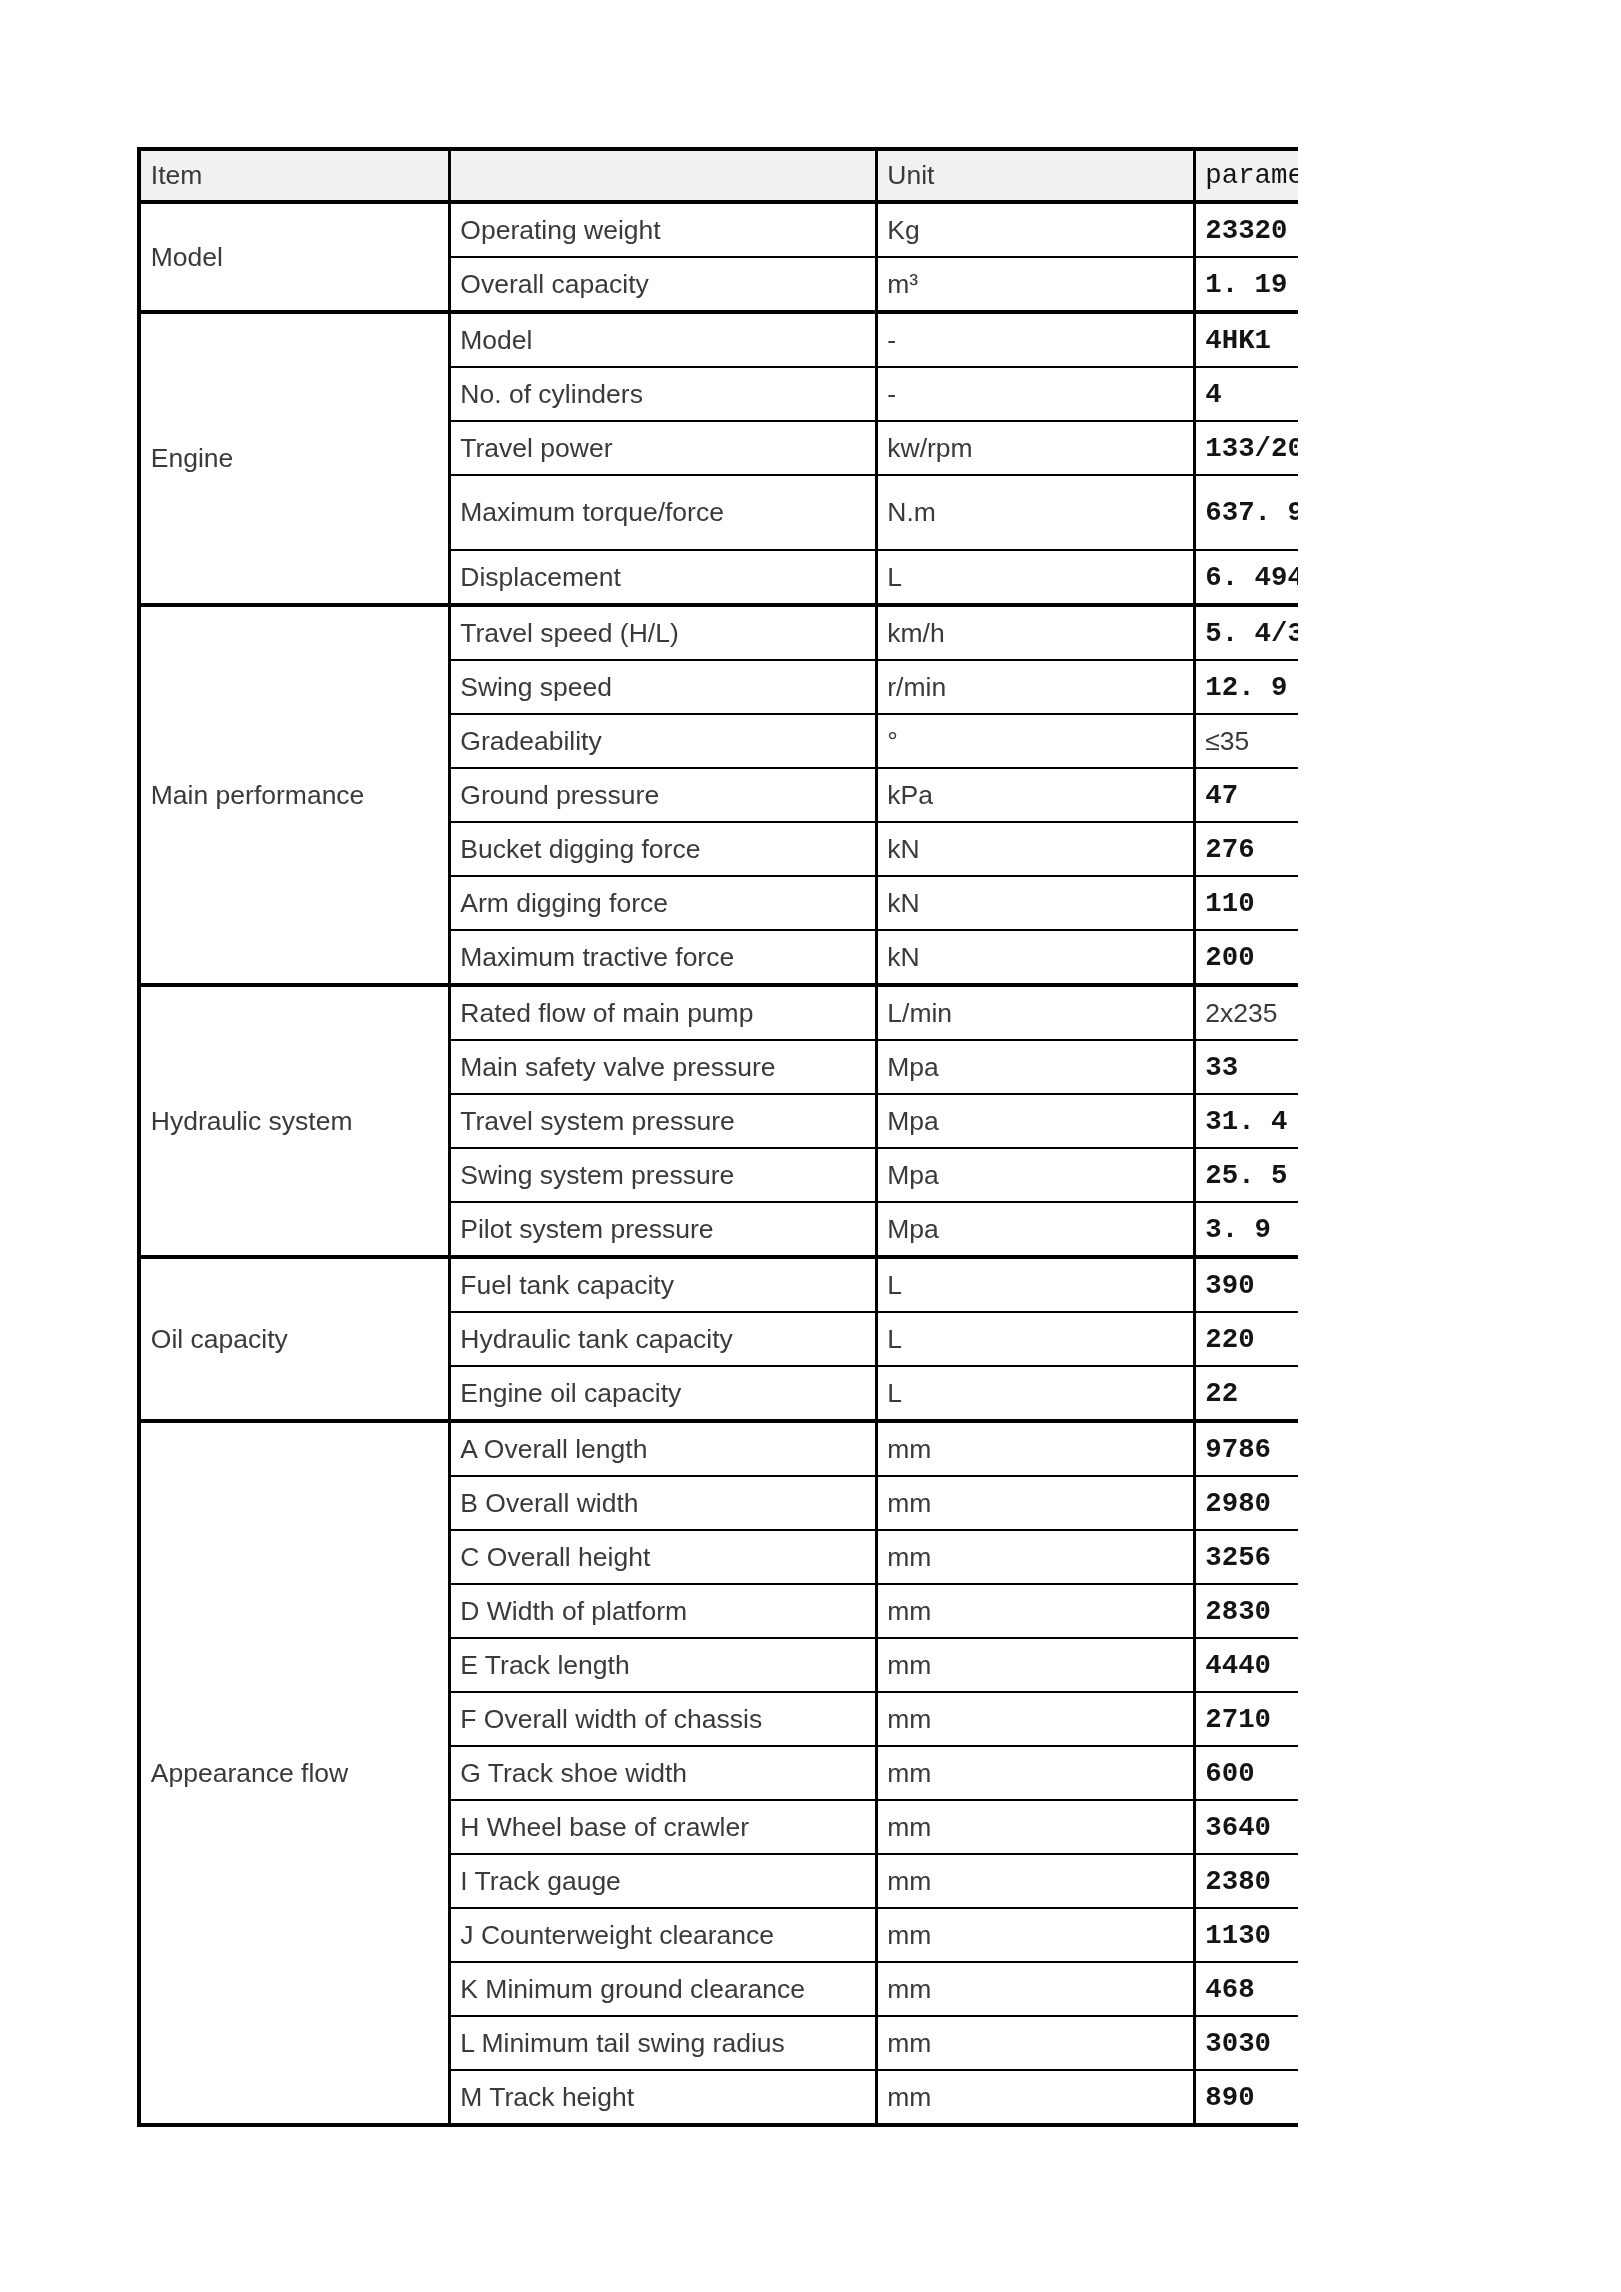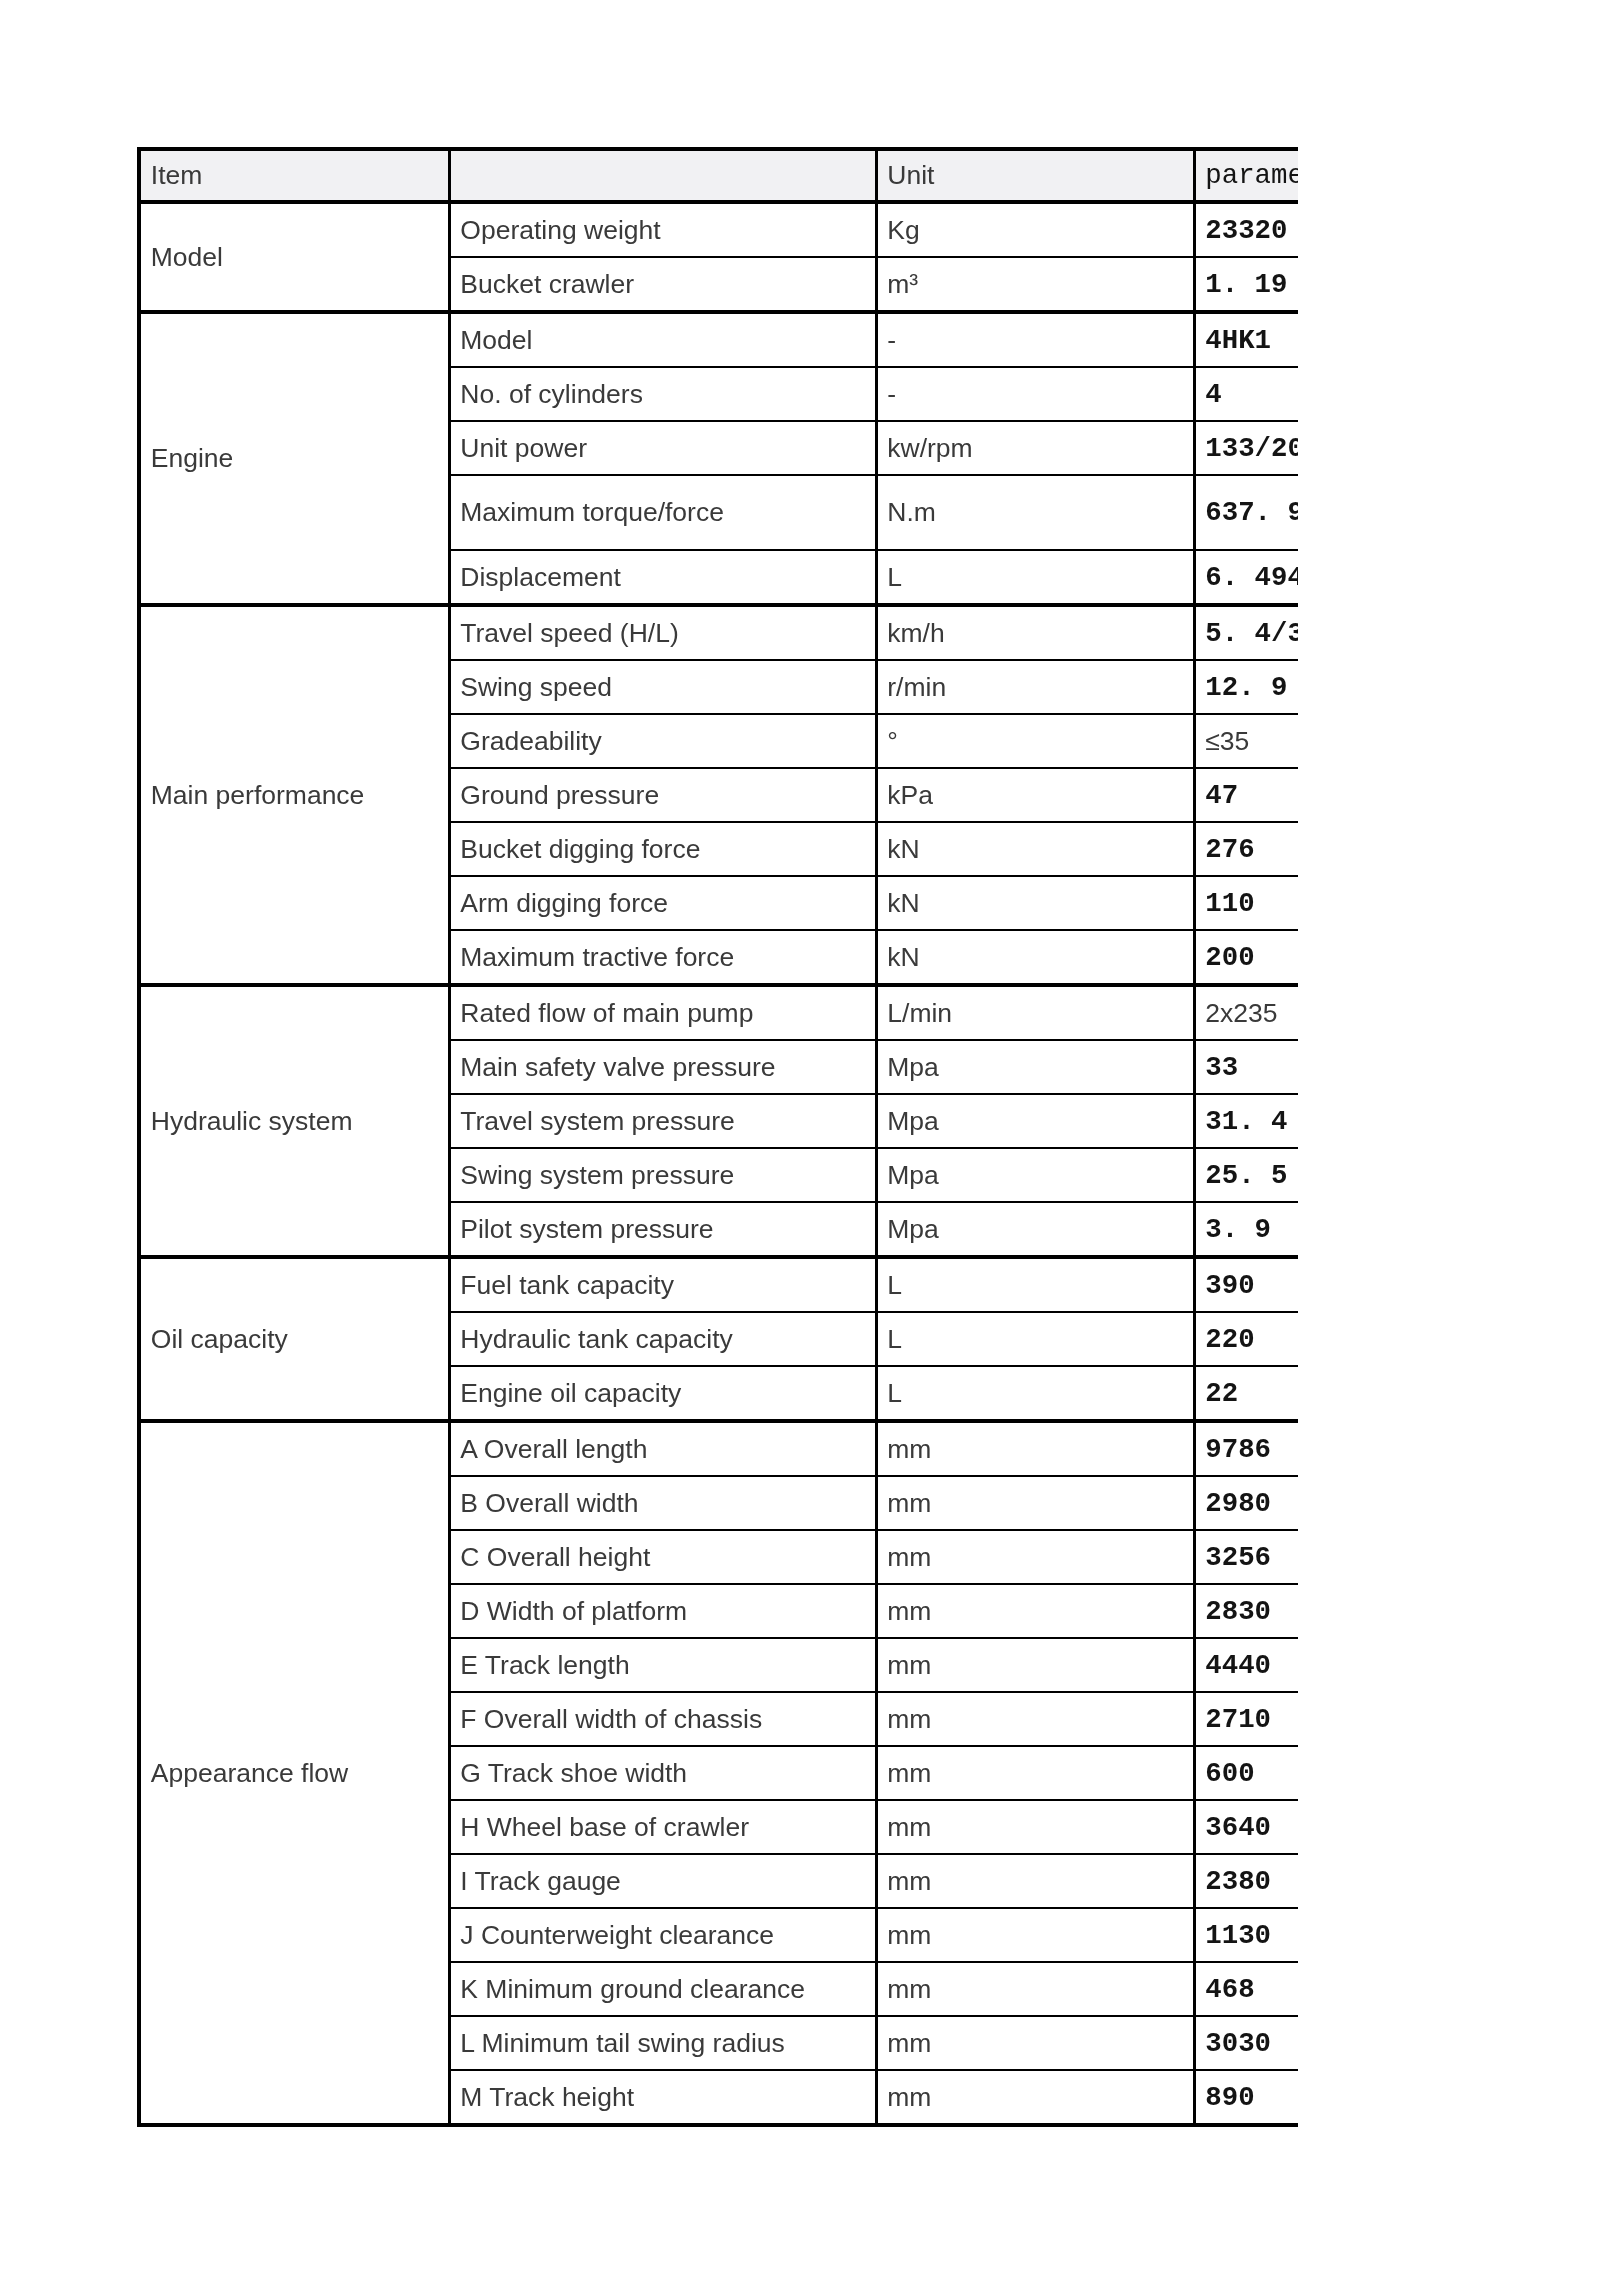--- a/index.html
+++ b/index.html
@@ -87,37 +87,37 @@
       </tr>
     </thead>
     <tbody id="spec-body">
         <tr class="section-start">
           <td class="group" rowspan="2">Model</td>
           <td class="label">Operating weight</td>
           <td class="unit">Kg</td>
           <td class="value mono">23320</td>
         </tr>
         <tr>
-          <td class="label">Bucket crawler</td>
+          <td class="label">Overall capacity</td>
           <td class="unit">m³</td>
           <td class="value mono">1. 19</td>
         </tr>
         <tr class="section-start">
           <td class="group" rowspan="5">Engine</td>
           <td class="label">Model</td>
           <td class="unit">-</td>
           <td class="value mono">4HK1</td>
         </tr>
         <tr>
           <td class="label">No. of cylinders</td>
           <td class="unit">-</td>
           <td class="value mono">4</td>
         </tr>
         <tr>
-          <td class="label">Unit power</td>
+          <td class="label">Travel power</td>
           <td class="unit">kw/rpm</td>
           <td class="value mono">133/2000</td>
         </tr>
         <tr class="tall">
           <td class="label">Maximum torque/force</td>
           <td class="unit">N.m</td>
           <td class="value mono">637. 9</td>
         </tr>
         <tr>
           <td class="label">Displacement</td>

